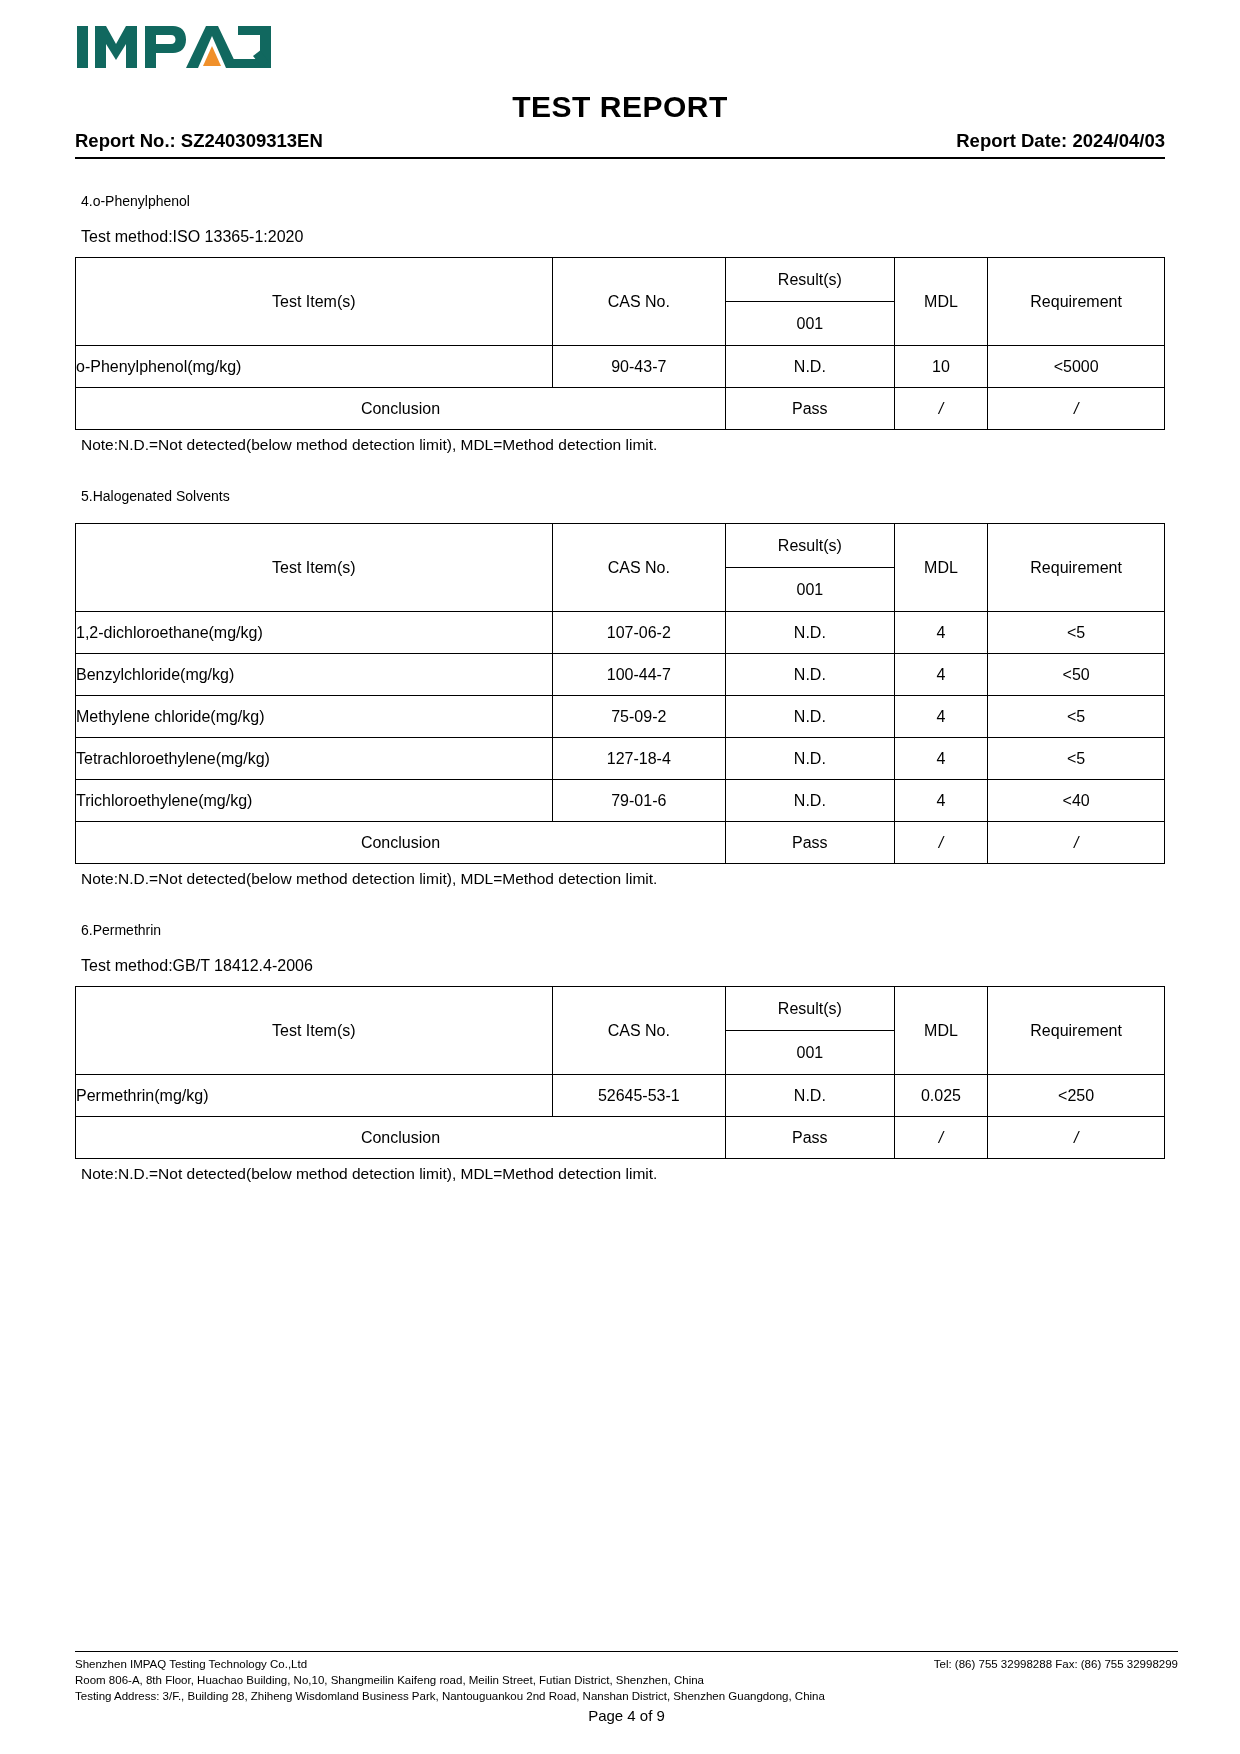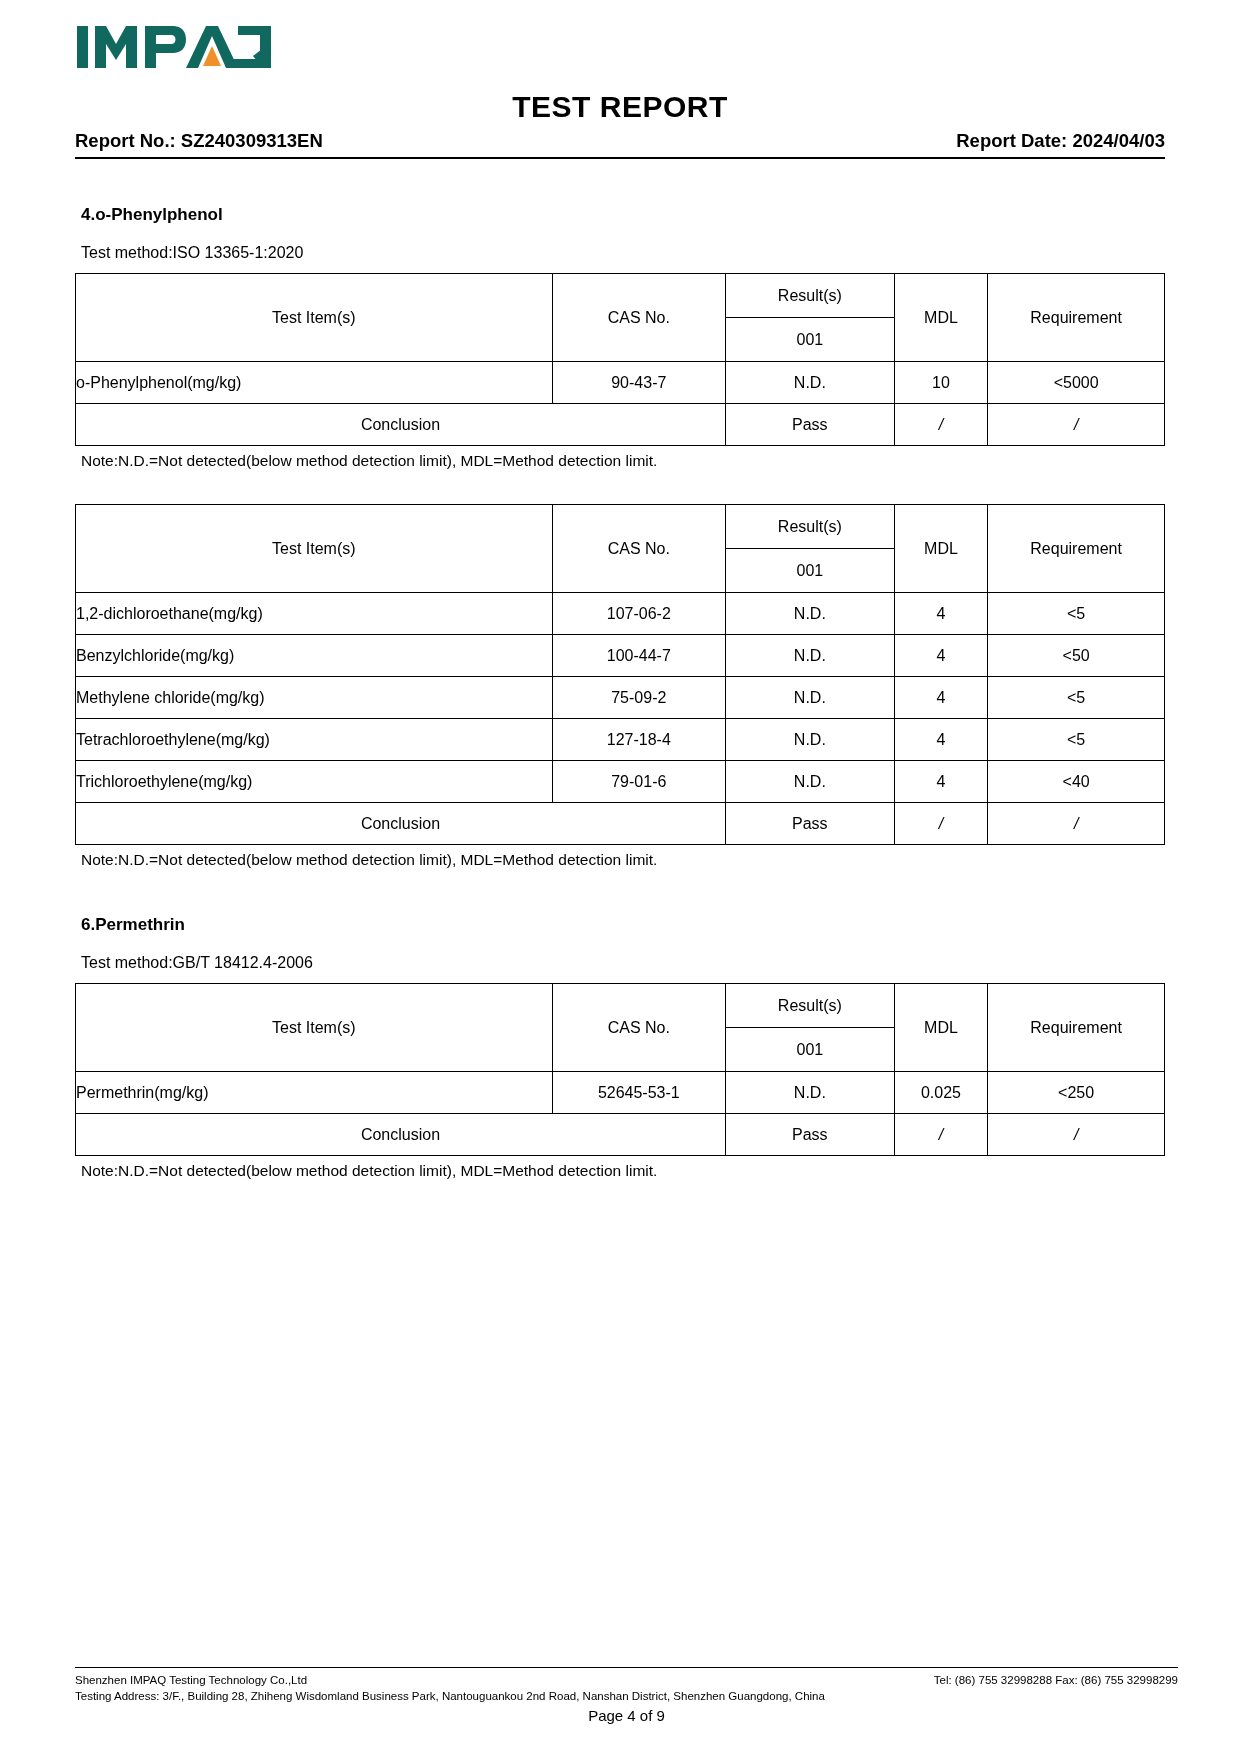--- a/index.html
+++ b/index.html
@@ -52,23 +52,23 @@
     border-bottom: 2.5px solid #000;
     padding-bottom: 5px;
     margin-bottom: 0px;
     gap: 40px;
   }
 
   
   .section { margin-top: 34px; }
   .section:first-of-type { margin-top: 38px; }
   .sec-heading {
-    font-size: 17px;
-    font-weight: bold;
-    margin: 12px 0 19px 6px;
+    font-size: 14px;
+    font-weight: normal;
+    margin: 0 0 19px 6px;
   }
   .sec-method {
     font-size: 16px;
     margin: 0 0 11px 6px;
   }
 
   
   table.rpt {
     width: 100%;
     border-collapse: collapse;
@@ -233,20 +233,21 @@
           <td class="concl-val">Pass</td>
           <td class="concl-slash">/</td>
           <td class="concl-slash">/</td>
         </tr>
       </tbody>
     </table>
     <div class="note">Note:N.D.=Not detected(below method detection limit), MDL=Method detection limit.</div>
   </div>
 
   <div class="section">
+    <div class="sec-heading">5.Halogenated Solvents</div>
     <table class="rpt">
       <colgroup>
         <col class="c-item">
           <col class="c-cas">
           <col class="c-res">
           <col class="c-mdl">
           <col class="c-req">
       </colgroup>
       <tbody>
         <tr>
@@ -345,17 +346,18 @@
       </tbody>
     </table>
     <div class="note">Note:N.D.=Not detected(below method detection limit), MDL=Method detection limit.</div>
   </div>
 
   <div class="footer">
     <div class="foot-row1">
       <span>Shenzhen IMPAQ Testing Technology Co.,Ltd</span>
       <span>Tel: (86) 755 32998288 Fax: (86) 755 32998299</span>
     </div>
+    <div class="foot-line">Room 806-A, 8th Floor, Huachao Building, No,10, Shangmeilin Kaifeng road, Meilin Street, Futian District, Shenzhen, China</div>
     <div class="foot-line">Testing Address: 3/F., Building 28, Zhiheng Wisdomland Business Park, Nantouguankou 2nd Road, Nanshan District, Shenzhen Guangdong, China</div>
     <div class="foot-page">Page 4 of 9</div>
   </div>
 
 </div>
 
 </body></html>

